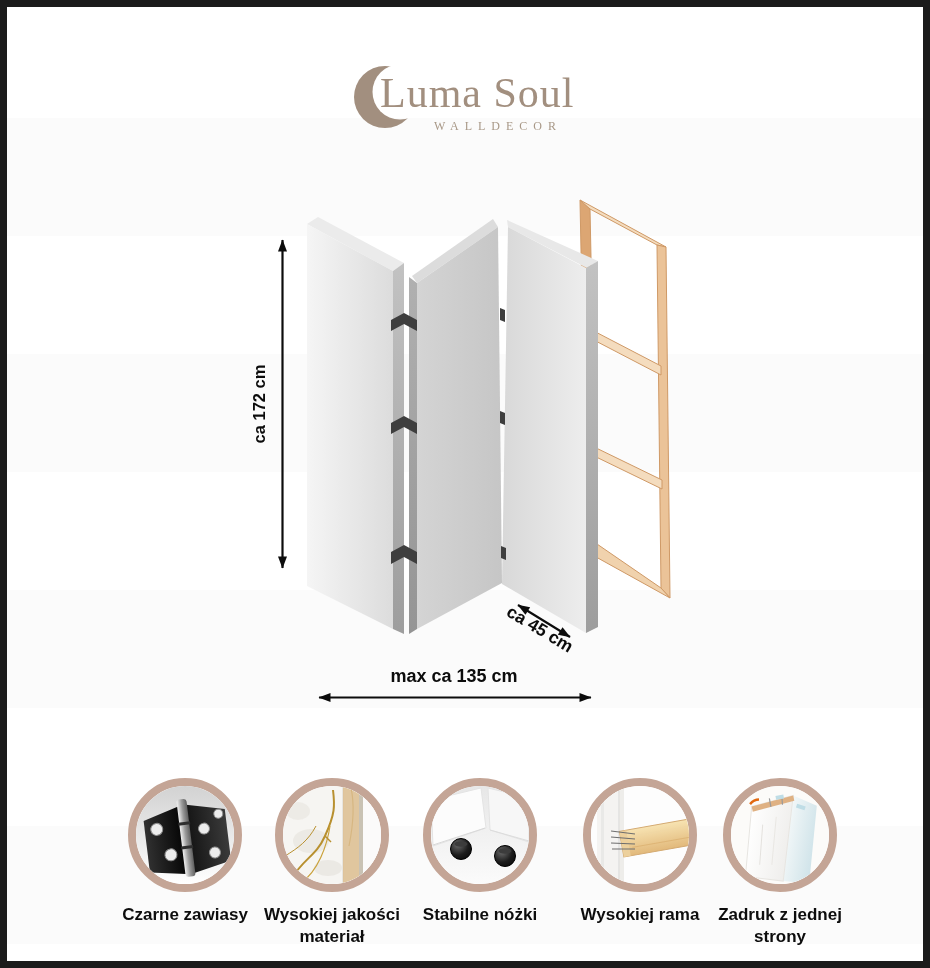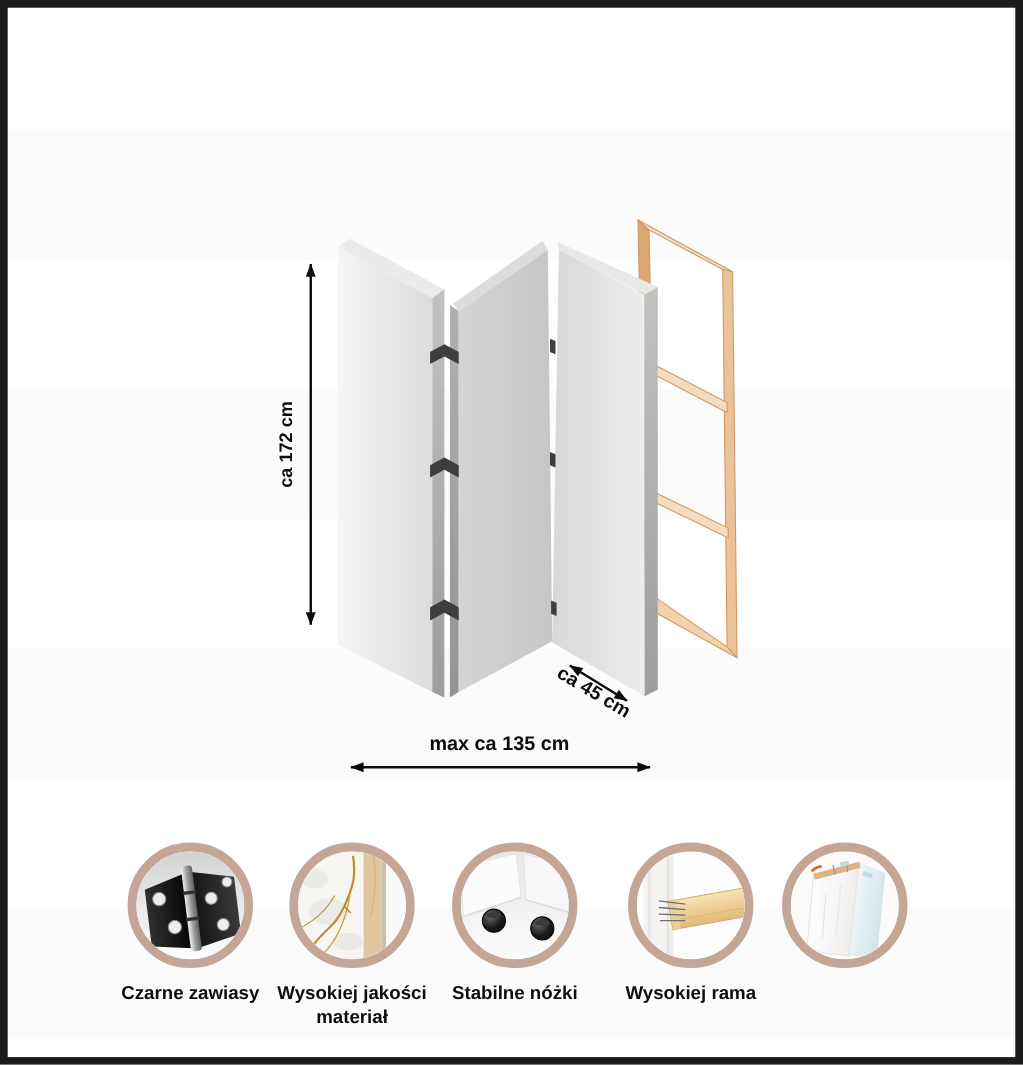--- a/index.html
+++ b/index.html
@@ -12,34 +12,47 @@
   .logo{position:absolute;left:354px;top:60px;width:250px;height:82px;}
   .moon{position:absolute;left:0;top:2px;}
   .brand-name{position:absolute;left:26px;top:12px;font-family:"Liberation Serif","DejaVu Serif",serif;
         font-size:42px;line-height:1;color:#a28f7f;letter-spacing:1px;white-space:nowrap;}
   .brand-sub{position:absolute;left:80px;top:59px;font-size:12px;letter-spacing:6px;
         color:#a89887;white-space:nowrap;font-family:"Liberation Serif","DejaVu Serif",serif;}
   
   .diagram{position:absolute;left:0;top:0;width:930px;height:968px;}
   .dim-text{font-family:"Liberation Sans",sans-serif;font-weight:bold;fill:#0c0c0c;}
   
-  .features{position:absolute;left:0;top:762px;width:780px;height:180px;margin:4px;padding:0;list-style:none;}
+  .features{position:absolute;left:0;top:762px;width:780px;height:180px;margin:16px;padding:0;list-style:none;}
   .feature{position:absolute;top:0;width:142px;text-align:center;}
   .f1{left:98px}.f2{left:245px}.f3{left:393px}.f4{left:553px}.f5{left:693px}
   .circle{width:114px;height:114px;margin:0 auto;border:8px solid #c4a596;border-radius:50%;
         overflow:hidden;box-sizing:border-box;background:#fff;}
   .circle svg{display:block;width:100%;height:100%;}
   .feature-label{margin-top:12px;font-size:17px;font-weight:bold;line-height:1.28;color:#0d0d0d;}
 </style>
 </head>
 <body>
 
 <div class="page">
  <div class="canvas">
 
+  <header class="logo">
+    <svg class="moon" width="66" height="68" viewBox="0 0 66 68">
+      <defs>
+        <mask id="mmask">
+          <rect x="-5" y="-5" width="76" height="78" fill="#fff"></rect>
+          <circle cx="46" cy="30" r="27.5" fill="#000"></circle>
+        </mask>
+      </defs>
+      <circle cx="31" cy="35" r="31" fill="#a28f7f" mask="url(#mmask)"></circle>
+    </svg>
+    <div class="brand-name">Luma Soul</div>
+    <div class="brand-sub">WALLDECOR</div>
+  </header>
 
   <svg class="diagram" viewBox="0 0 930 968">
     <defs>
       <linearGradient id="p1g" x1="0" y1="0" x2="1" y2="0">
         <stop offset="0" stop-color="#f5f5f5"></stop>
             <stop offset="1" stop-color="#dcdcdc"></stop>
       </linearGradient>
       <linearGradient id="p2g" x1="0" y1="0" x2="1" y2="0">
         <stop offset="0" stop-color="#d4d4d4"></stop>
             <stop offset="1" stop-color="#c6c6c6"></stop>
@@ -253,17 +266,18 @@
             <line x1="42" y1="32" x2="46" y2="80" stroke="#e9e7e3"></line>
             <polygon points="16,26 55,8 57,13 18,31" fill="#dfb183"></polygon>
             <path d="M14,24 q3,-5 8,-6" fill="none" stroke="#e2690f" stroke-width="2.5"></path>
             <line x1="32" y1="15" x2="35" y2="23" stroke="#9a9a9a" stroke-width="1.2"></line>
             <line x1="44" y1="11" x2="46" y2="19" stroke="#9a9a9a" stroke-width="1.2"></line>
             <rect x="38" y="10" width="8" height="4" fill="#bfdde6" transform="rotate(-20 42 12)"></rect>
             <rect x="60" y="16" width="9" height="4" fill="#bfdde6" transform="rotate(8 64 18)"></rect>
           </g>
         </svg>
       </div>
+      <div class="feature-label">Zadruk z jednej strony</div>
     </li>
 
   </ul>
  </div>
 </div>
 
 </body></html>

